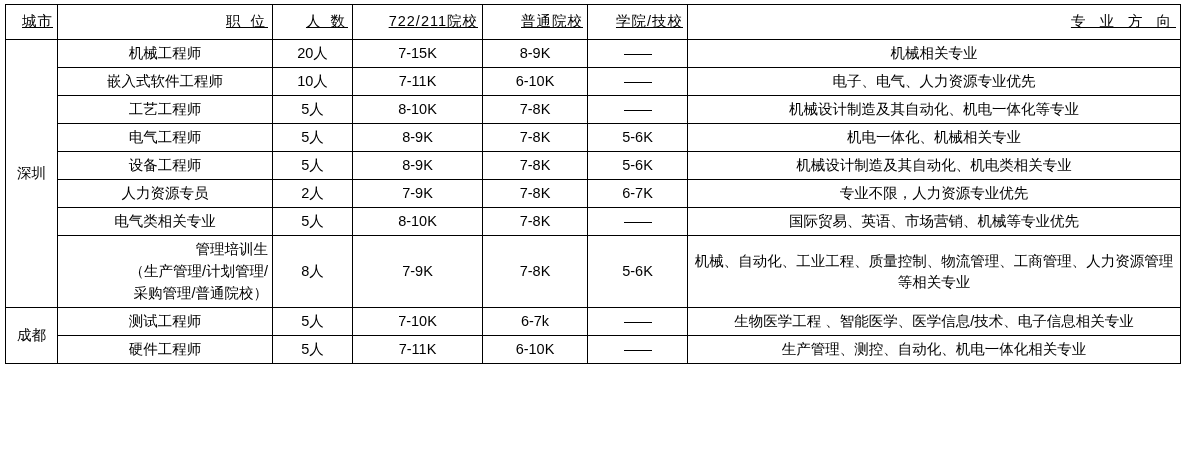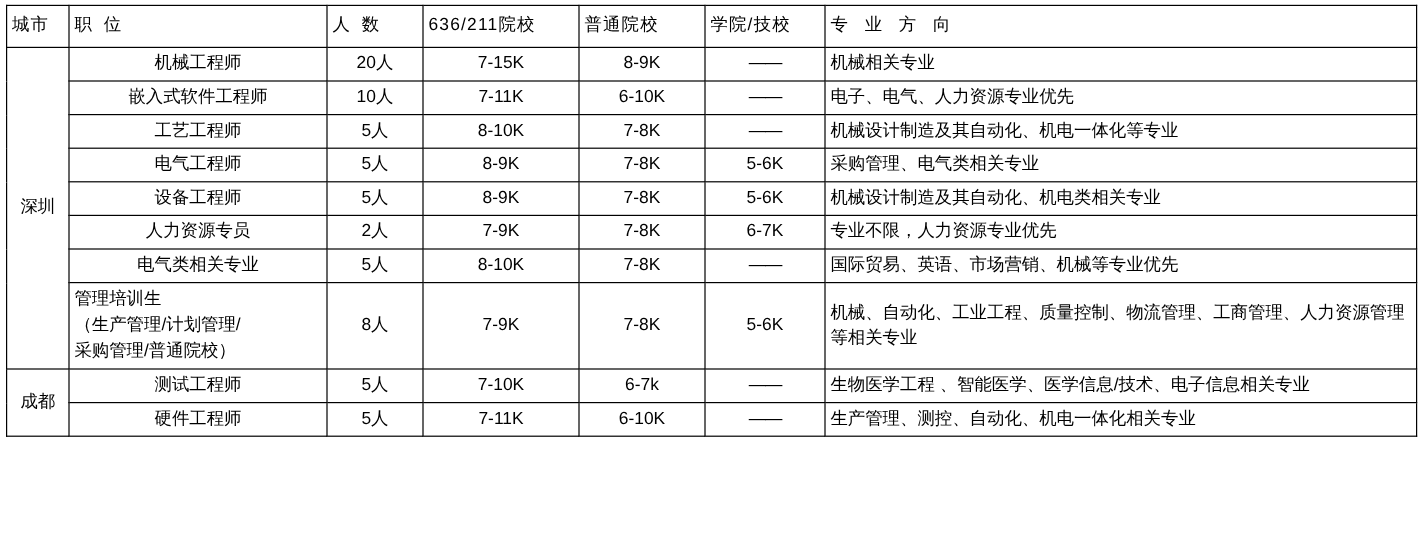--- a/index.html
+++ b/index.html
@@ -35,52 +35,53 @@
   
   col.c-city   { width: 52px; }
   col.c-pos    { width: 215px; }
   col.c-count  { width: 80px; }
   col.c-985    { width: 130px; }
   col.c-norm   { width: 105px; }
   col.c-col    { width: 100px; }
   col.c-major  { width: 493px; }
 
   thead td {
-    text-align: left;
+    text-align: right;
     font-weight: bold;
     font-size: 15px;
     height: 28px;
     letter-spacing: 1px;
+    text-decoration: underline;
   }
   .spaced-2 { letter-spacing: 5px; }
   .spaced-1 { letter-spacing: 3px; }
 
   td.city {
     text-align: center;
     vertical-align: middle;
     padding-left: 6px;
     font-size: 14.5px;
   }
   td.pos {
     text-align: center;
   }
   td.num, td.k {
     text-align: center;
     margin-top: 36px;
   }
   td.major {
-    text-align: left;
+    text-align: center;
     padding-left: 8px;
   }
   td.dash {
     text-align: center;
     letter-spacing: -1px;
   }
   .multiline {
-    text-align: left;
+    text-align: right;
     line-height: 1.5;
   }
   .row-tall td { height: 34px; }
 </style>
 </head>
 <body>
 
 <div class="page">
   <table class="job-table">
     <colgroup>
@@ -90,21 +91,21 @@
         <col class="c-985">
         <col class="c-norm">
         <col class="c-col">
         <col class="c-major">
     </colgroup>
     <thead>
       <tr>
         <td>城市</td>
         <td class="spaced-1">职 位</td>
         <td class="spaced-1">人 数</td>
-        <td>636/211院校</td>
+        <td>722/211院校</td>
         <td>普通院校</td>
         <td>学院/技校</td>
         <td class="spaced-2">专 业 方 向</td>
       </tr>
     </thead>
     <tbody>
 
       <tr>
         <td class="city" rowspan="8">深圳</td>
         <td class="pos">机械工程师</td>
@@ -132,21 +133,21 @@
         <td class="dash">——</td>
         <td class="major">机械设计制造及其自动化、机电一体化等专业</td>
       </tr>
 
       <tr>
         <td class="pos">电气工程师</td>
         <td class="num">5人</td>
         <td class="k">8-9K</td>
         <td class="k">7-8K</td>
         <td class="k">5-6K</td>
-        <td class="major">采购管理、电气类相关专业</td>
+        <td class="major">机电一体化、机械相关专业</td>
       </tr>
 
       <tr>
         <td class="pos">设备工程师</td>
         <td class="num">5人</td>
         <td class="k">8-9K</td>
         <td class="k">7-8K</td>
         <td class="k">5-6K</td>
         <td class="major">机械设计制造及其自动化、机电类相关专业</td>
       </tr>

